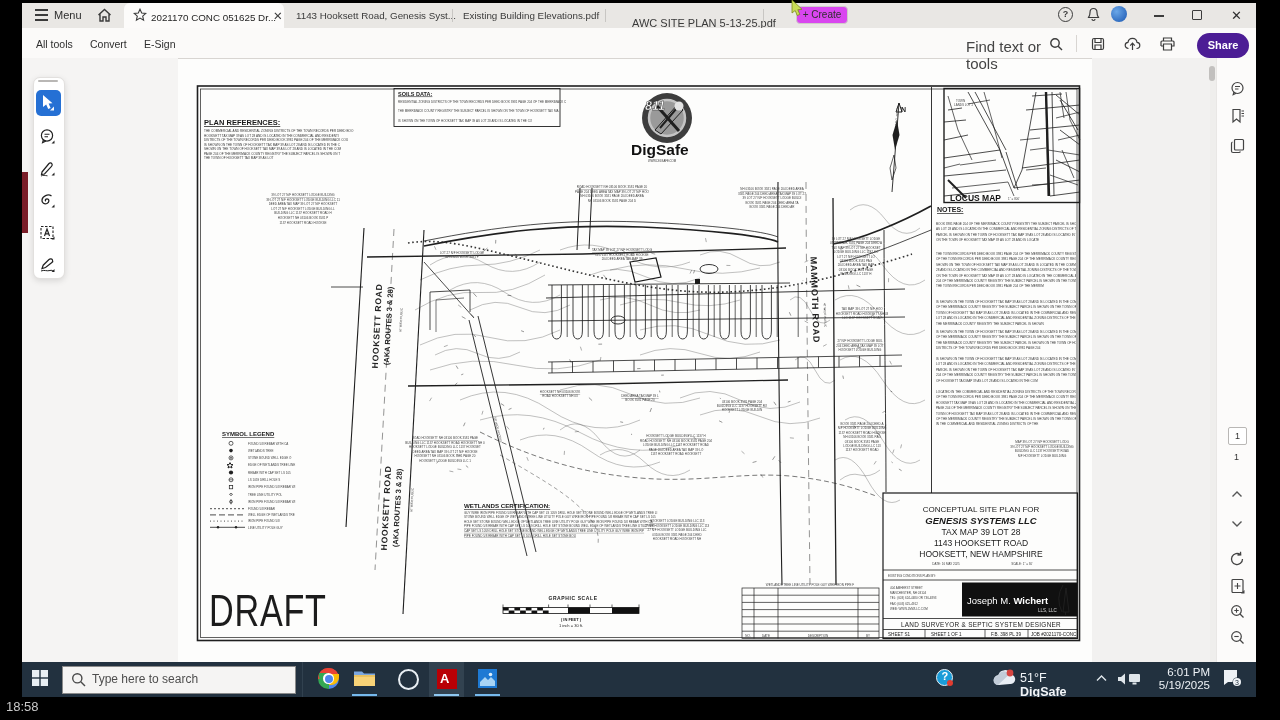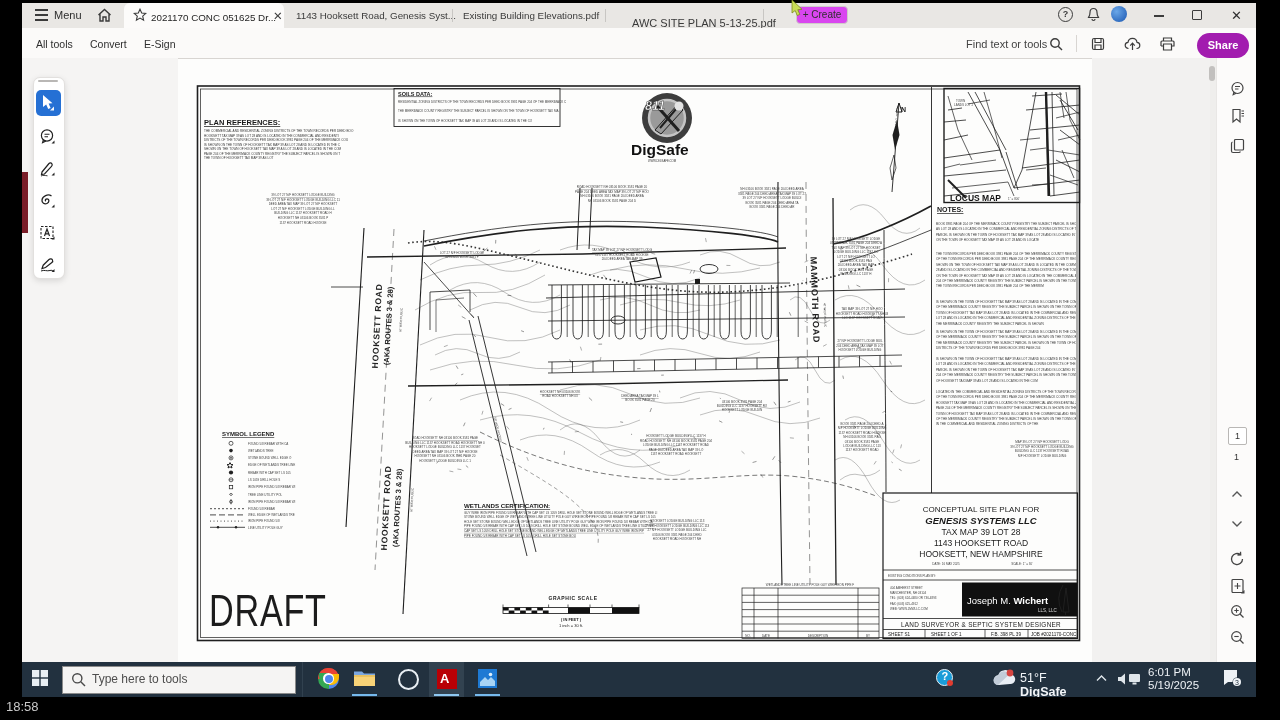--- a/index.html
+++ b/index.html
@@ -61,21 +61,21 @@
 <div class="abs" style="left:1231px;top:8px;font-size:13px;color:#2e2e2e;">✕</div>
 
 <div class="abs" style="left:22px;top:28px;width:1234px;height:30px;background:#fbfaf9;border-bottom:1px solid #d8d5d2;"></div>
 
 <div class="abs" style="left:36px;top:38px;font-size:10.5px;color:#2f2f2f;">All tools</div>
 
 <div class="abs" style="left:90px;top:38px;font-size:10.5px;color:#2f2f2f;">Convert</div>
 
 <div class="abs" style="left:144px;top:38px;font-size:10.5px;color:#2f2f2f;">E-Sign</div>
 
-<div class="abs" style="left:966px;top:38px;font-size:11px;color:#444;">Find text or tools</div>
+<div class="abs" style="left:966px;top:38px;font-size:15px;color:#444;">Find text or tools</div>
 
 <svg class="abs" style="left:1049px;top:37px" width="14" height="14" viewBox="0 0 14 14">
       <circle cx="6" cy="6" r="4.2" fill="none" stroke="#3c3c3c" stroke-width="1.4"></circle>
       <line x1="9.2" y1="9.2" x2="13" y2="13" stroke="#3c3c3c" stroke-width="1.4"></line>
     </svg>
 
 <div class="abs" style="left:1076px;top:35px;width:1px;height:17px;background:#d8d5d2;"></div>
 
 <svg class="abs" style="left:1091px;top:37px" width="14" height="14" viewBox="0 0 14 14">
       <rect x="1.5" y="1.5" width="11" height="11" rx="1.5" fill="none" stroke="#3c3c3c" stroke-width="1.2"></rect>
@@ -84,21 +84,21 @@
 
 <svg class="abs" style="left:1124px;top:36px" width="17" height="16" viewBox="0 0 17 16">
       <path d="M4.5 12.5 C2.5 12.5 1.2 11 1.2 9.3 C1.2 7.6 2.5 6.4 4 6.3 C4.3 4 6.1 2.3 8.5 2.3 C10.9 2.3 12.7 4 13 6.3 C14.5 6.4 15.8 7.6 15.8 9.3 C15.8 11 14.5 12.5 12.5 12.5" fill="none" stroke="#3c3c3c" stroke-width="1.2"></path>
       <path d="M8.5 14 V7.5 M6.2 9.6 L8.5 7.2 L10.8 9.6" fill="none" stroke="#3c3c3c" stroke-width="1.2"></path>
     </svg>
 
 <svg class="abs" style="left:1160px;top:37px" width="15" height="14" viewBox="0 0 15 14">
       <path d="M3.5 4 V1 H11.5 V4 M2 4 H13 a1 1 0 0 1 1 1 V9 H11.5 M1 9 H3.5 M1 5 V9 M1 5 a1 1 0 0 1 1-1 M3.5 7 H11.5 V13 H3.5 Z" fill="none" stroke="#3c3c3c" stroke-width="1.2"></path>
     </svg>
 
-<div class="abs" style="left:1197px;top:33px;width:52px;height:25px;background:#a21caf;border-radius:13px;color:#fff;font-size:11px;font-weight:bold;text-align:center;line-height:25px;">Share</div>
+<div class="abs" style="left:1197px;top:33px;width:52px;height:25px;background:#4c1d95;border-radius:13px;color:#fff;font-size:11px;font-weight:bold;text-align:center;line-height:25px;">Share</div>
 
 <div class="abs" style="left:22px;top:58px;width:156px;height:604px;background:#f5f4f3;"></div>
 
 <div class="abs" style="left:1092px;top:58px;width:118px;height:604px;background:#f2f1f0;"></div>
 
 <div class="abs" style="left:1210px;top:58px;width:6px;height:604px;background:#efeeec;"></div>
 
 <div class="abs" style="left:1209px;top:66px;width:6px;height:15px;background:#c2c0be;border-radius:3px;"></div>
 
 <div class="abs" style="left:1216px;top:58px;width:40px;height:604px;background:#fcfbfa;border-left:1px solid #e9e7e5;"></div>
@@ -853,21 +853,21 @@
       <rect x="8.7" y="0" width="7.3" height="7.3" fill="#e8eef3"></rect>
       <rect x="0" y="8.7" width="7.3" height="7.3" fill="#e8eef3"></rect>
       <rect x="8.7" y="8.7" width="7.3" height="7.3" fill="#e8eef3"></rect>
     </svg>
 
 <div class="abs" style="left:62px;top:666px;width:232px;height:26px;background:#f5f4f3;border:1px solid #8a8a8a;"></div>
 <svg class="abs" style="left:71px;top:672px" width="15" height="15" viewBox="0 0 15 15">
       <circle cx="6.3" cy="6.3" r="4.6" fill="none" stroke="#4a4a4a" stroke-width="1.4"></circle>
       <line x1="9.8" y1="9.8" x2="14" y2="14" stroke="#4a4a4a" stroke-width="1.4"></line>
     </svg>
-<div class="abs" style="left:92px;top:672px;font-size:12px;color:#4e4e4e;">Type here to tools</div>
+<div class="abs" style="left:92px;top:672px;font-size:12px;color:#4e4e4e;">Type here to search</div>
 
 <div class="abs" style="left:302px;top:662px;width:1px;height:35px;background:#31414f;"></div>
 
 <div class="abs" style="left:318px;top:668px;width:21px;height:21px;border-radius:50%;background:conic-gradient(from -60deg,#ea4335 0 120deg,#4f86ec 120deg 240deg,#34a853 240deg 360deg);"></div>
 <div class="abs" style="left:318px;top:668px;width:21px;height:10.5px;border-radius:10px 10px 0 0;background:#ea4335;"></div>
 <div class="abs" style="left:319px;top:673px;width:10px;height:11px;background:#34a853;border-radius:0 0 0 8px;"></div>
 <div class="abs" style="left:329px;top:674px;width:10px;height:11px;background:#fbbc05;border-radius:0 0 8px 0;"></div>
 <div class="abs" style="left:323px;top:673px;width:11px;height:11px;border-radius:50%;background:#fff;"></div>
 <div class="abs" style="left:324.5px;top:674.5px;width:8px;height:8px;border-radius:50%;background:#4f86ec;"></div>
 
@@ -910,21 +910,21 @@
 <svg class="abs" style="left:1096px;top:674px" width="11" height="8" viewBox="0 0 11 8">
       <path d="M1 6.5 L5.5 2 L10 6.5" fill="none" stroke="#dfe5ea" stroke-width="1.4"></path>
     </svg>
 
 <svg class="abs" style="left:1118px;top:673px" width="22" height="12" viewBox="0 0 22 12">
       <path d="M0 4 H3 L7 0.5 V11.5 L3 8 H0 Z" fill="#dfe5ea"></path>
       <rect x="11" y="1" width="11" height="8" rx="1" fill="#dfe5ea"></rect>
       <rect x="14.5" y="9.5" width="4" height="2" fill="#dfe5ea"></rect>
     </svg>
 
-<div class="abs" style="left:1148px;top:666px;width:62px;text-align:left;font-size:11.5px;color:#eef2f6;line-height:13px;">6:01 PM<br>5/19/2025</div>
+<div class="abs" style="left:1148px;top:666px;width:62px;text-align:right;font-size:11.5px;color:#eef2f6;line-height:13px;">6:01 PM<br>5/19/2025</div>
 
 <svg class="abs" style="left:1222px;top:668px" width="20" height="20" viewBox="0 0 20 20">
       <path d="M2 2 H15 V14 H6 L2 17 Z" fill="#eef2f6"></path>
       <circle cx="15" cy="14" r="4.5" fill="#22313f"></circle>
       <circle cx="15" cy="14" r="4" fill="#eef2f6"></circle>
       <text x="15" y="16.6" text-anchor="middle" font-size="7" fill="#22313f" font-family="Liberation Sans">3</text>
     </svg>
 
 <div class="abs" style="left:0px;top:697px;width:1280px;height:23px;background:#000;"></div>
 

